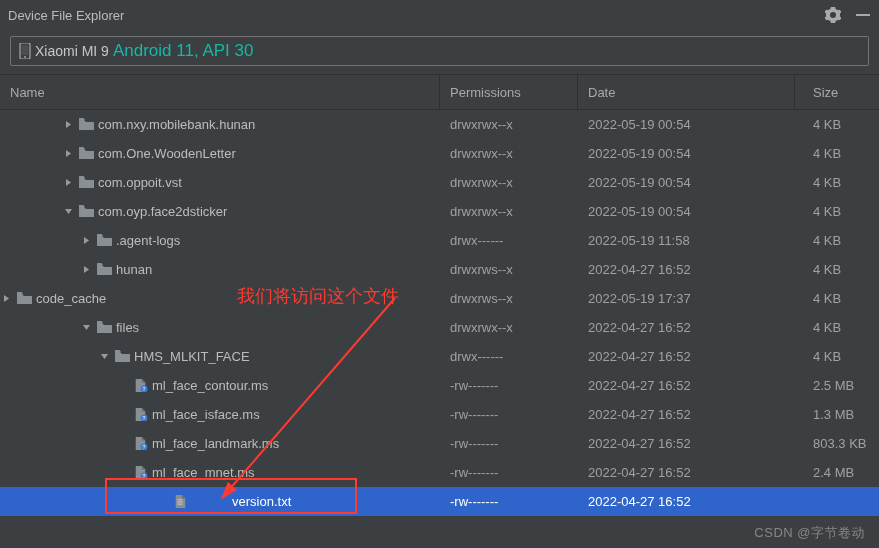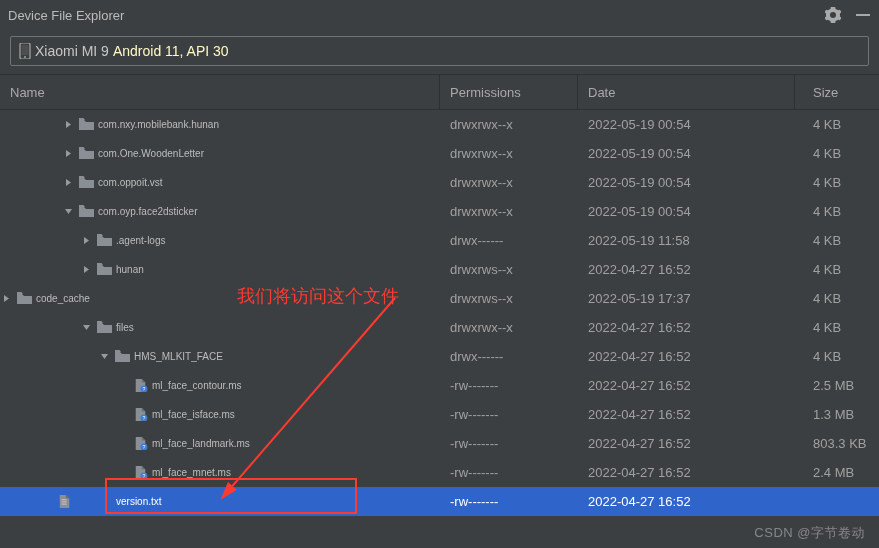--- a/index.html
+++ b/index.html
@@ -30,21 +30,21 @@
     border: 1px solid #737373;
     background: #3c3f41;
     display: flex;
     align-items: center;
     padding: 0 8px;
     gap: 4px;
     border-radius: 2px;
   }
   .device-bar .phone-icon svg { width: 12px; height: 16px; display: block; }
   .device-bar .device-name { color: #c6c6c6; font-size: 14px; }
-  .device-bar .device-sub { color: #fef9c3; font-size: 14px; }
+  .device-bar .device-sub { color: #14b8a6; font-size: 17px; }
   .header-row {
     display: flex;
     background: #3c3f41;
     border-top: 1px solid #2d2f30;
     border-bottom: 1px solid #2d2f30;
     height: 36px;
     align-items: stretch;
   }
   .header-cell {
     display: flex;
@@ -76,21 +76,21 @@
     width: 12px;
     height: 12px;
     display: flex;
     align-items: center;
     justify-content: center;
     flex-shrink: 0;
   }
   .tree-toggle svg { width: 9px; height: 9px; display: block; }
   .item-icon { width: 16px; height: 16px; display: flex; align-items: center; justify-content: center; flex-shrink: 0; }
   .item-icon svg { width: 15px; height: 13px; display: block; }
-  .item-label { color: #bcbcbc; font-size: 10px; }
+  .item-label { color: #bcbcbc; font-size: 13px; }
   .row.selected .item-label { color: #ffffff; }
   .annotation-text {
     position: absolute;
     color: #ff3a30;
     font-size: 18px;
     font-family: "SimSun", "宋体", serif;
     pointer-events: none;
     white-space: nowrap;
   }
   .annotation-box {
@@ -399,21 +399,21 @@
           </span>
           <span class="item-label">ml_face_mnet.ms</span>
         </div>
       </div>
       <div class="cell c-perm">-rw-------</div>
       <div class="cell c-date">2022-04-27 16:52</div>
       <div class="cell c-size">2.4 MB</div>
     </div>
     <div class="row selected">
       <div class="cell c-name">
-        <div class="name-inner" style=" gap: 44px;">
+        <div class="name-inner" style="padding-left: 116px; gap: 44px;">
           <span class="tree-toggle"></span>
           <span class="item-icon">
             <svg viewBox="0 0 15 15">
               <path d="M2 0 L9 0 L13 4 L13 15 L2 15 Z" fill="#8a8f95"></path>
               <path d="M9 0 L9 4 L13 4 Z" fill="#6b7075"></path>
               <rect x="4" y="5" width="6" height="1" fill="#cfd3d7"></rect>
               <rect x="4" y="7.5" width="6" height="1" fill="#cfd3d7"></rect>
               <rect x="4" y="10" width="6" height="1" fill="#cfd3d7"></rect>
             </svg>
           </span>

